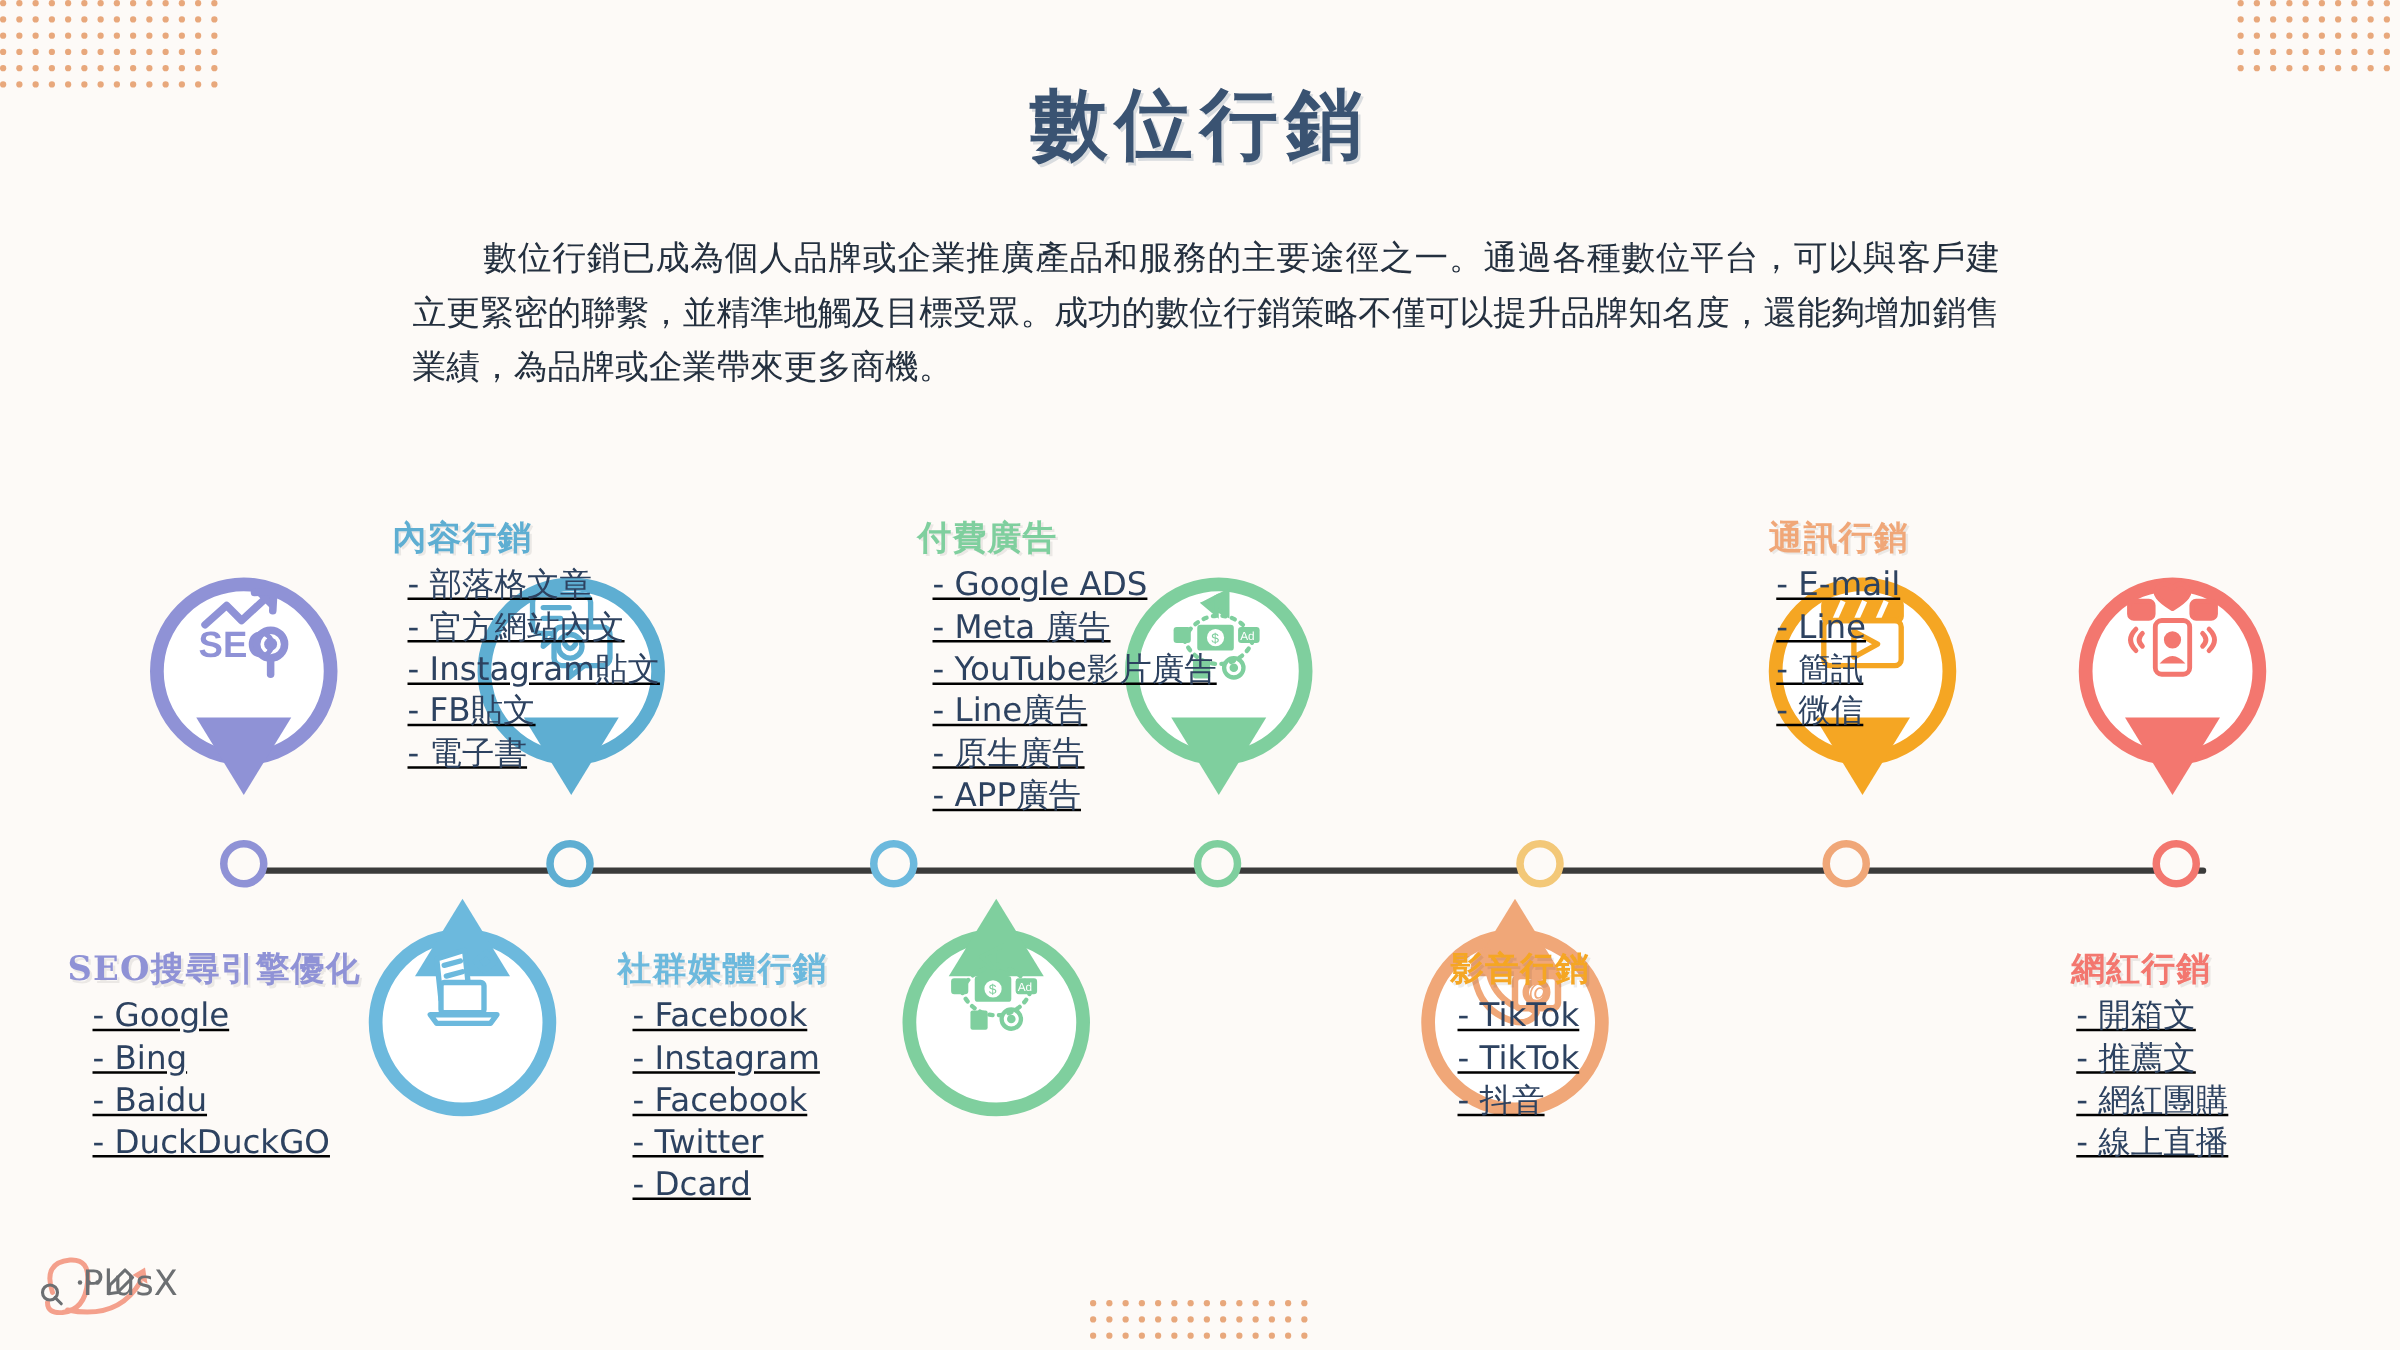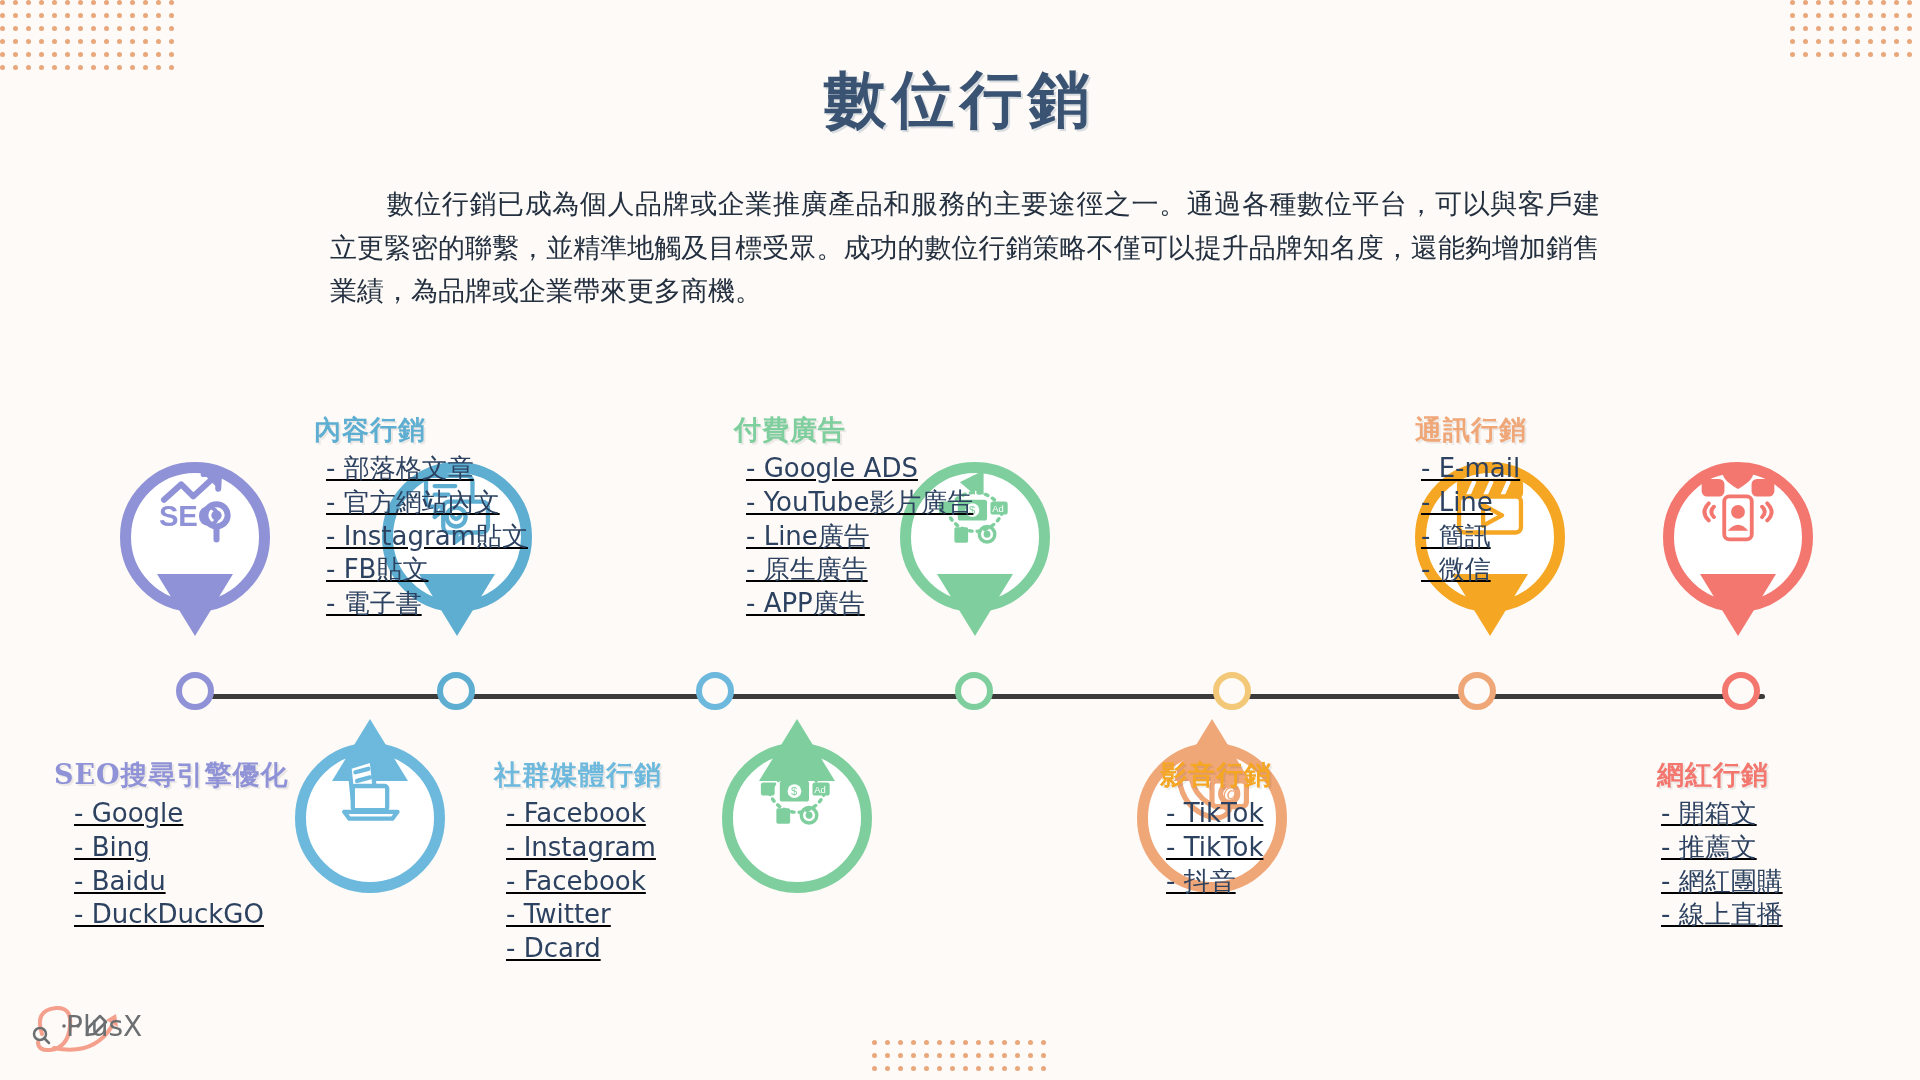--- a/index.html
+++ b/index.html
@@ -23,21 +23,21 @@
     position:absolute;left:0;right:0;top:58px;text-align:center;
     font-size:62px;font-weight:bold;color:#3a5372;
     letter-spacing:6px;
     font-family:"DejaVu Serif","Liberation Serif",serif;
     text-shadow:2px 2px 0 rgba(58,83,114,.18);
   }
   .lede{
     position:absolute;left:330px;width:1270px;top:185px;
     font-size:27px;line-height:1.62;color:#24303f;
     text-align:justify;text-indent:2.1em;
-    font-family:Liberation Mono, monospace;
+    font-family:Liberation Sans, sans-serif;
   }
 
   
   .axis{
     position:absolute;left:190px;top:694px;width:1575px;height:5px;
     background:#3b3b3b;border-radius:3px;
   }
   .node{
     position:absolute;top:672px;width:38px;height:38px;border-radius:50%;
     background:#fdfaf7;border:6px solid #8f92d6;box-sizing:border-box;
@@ -451,20 +451,21 @@
         <li>- Facebook</li>
         <li>- Twitter</li>
         <li>- Dcard</li>
       </ul>
   </div>
 
   <div class="block indent" style="left:720px;top:412px;width:320px">
     <h3 style="color:#7fcf9e;margin-left:14px">付費廣告</h3>
     <ul>
         <li>- Google  ADS</li>
+        <li>- Meta 廣告</li>
         <li>- YouTube影片廣告</li>
         <li>- Line廣告</li>
         <li>- 原生廣告</li>
         <li>- APP廣告</li>
       </ul>
   </div>
 
   <div class="block indent" style="left:1140px;top:757px;width:260px">
     <h3 style="color:#f5a623;margin-left:20px">影音行銷</h3>
     <ul>

